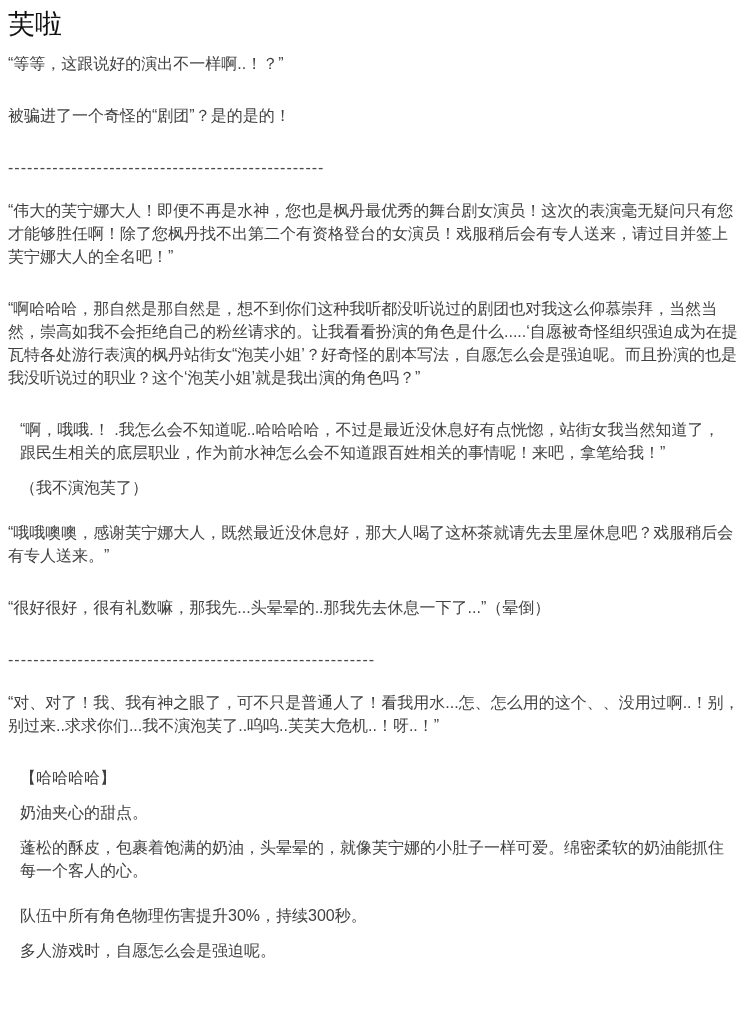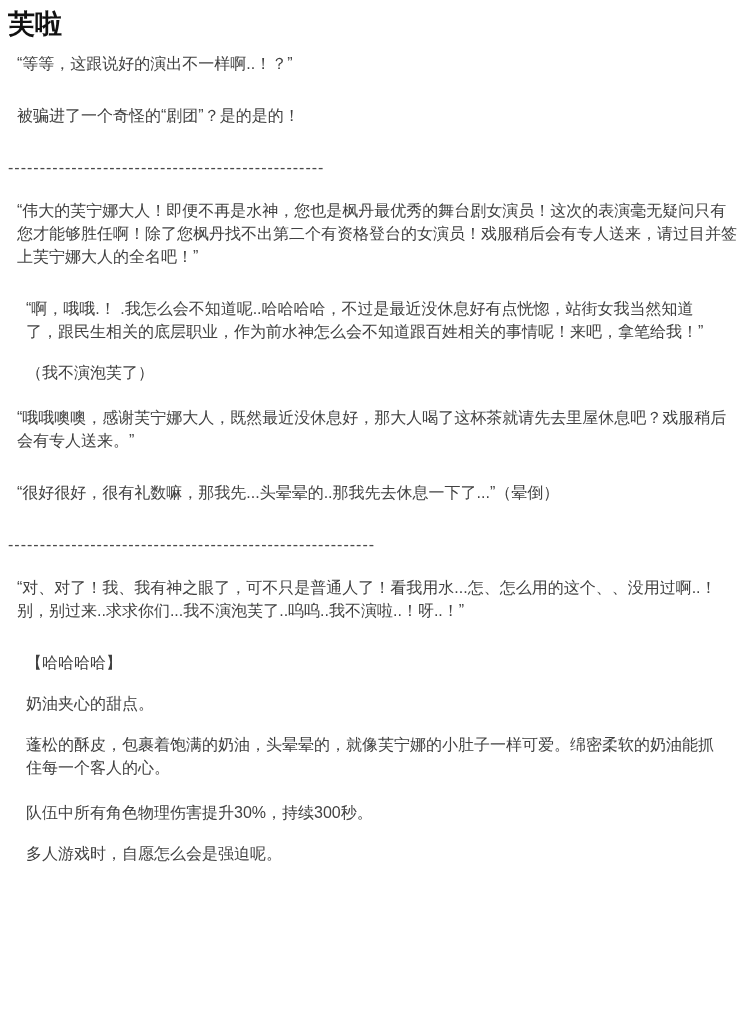--- a/index.html
+++ b/index.html
@@ -11,65 +11,66 @@
     background: #ffffff;
     font-family: "Liberation Sans", sans-serif;
     color: #414141;
     font-size: 16px;
     line-height: 23px;
     overflow: hidden;
   }
   .page-title {
     font-size: 27px;
     line-height: 32px;
-    font-weight: 700;
+    font-weight: 400;
     color: #111111;
     margin: 2px 0 12px 0;
   }
-  .para { margin: 0 0 29px 9px; }
+  .para { margin: 0 0 29px 0; }
   .para-tight { margin: 0; }
   .separator {
     margin: 0 0 20px 0;
     color: #4a4a4a;
     letter-spacing: 1px;
     white-space: nowrap;
     overflow: hidden;
   }
   .block { margin: 0 0 22px 0; }
-  .block div { margin: 18px; }
+  .block div { margin: 12px; }
 </style>
 </head>
 <body>
 
 <div class="page">
 
   <h1 class="page-title">芙啦</h1>
 
   <p class="para">“等等，这跟说好的演出不一样啊..！？”</p>
 
   <p class="para">被骗进了一个奇怪的“剧团”？是的是的！</p>
 
   <p class="separator">--------------------------------------------------</p>
 
   <p class="para">“伟大的芙宁娜大人！即便不再是水神，您也是枫丹最优秀的舞台剧女演员！这次的表演毫无疑问只有您才能够胜任啊！除了您枫丹找不出第二个有资格登台的女演员！戏服稍后会有专人送来，请过目并签上芙宁娜大人的全名吧！”</p>
 
+  <p class="para">“啊哈哈哈，那自然是那自然是，想不到你们这种我听都没听说过的剧团也对我这么仰慕崇拜，当然当然，崇高如我不会拒绝自己的粉丝请求的。让我看看扮演的角色是什么.....‘自愿被奇怪组织强迫成为在提瓦特各处游行表演的枫丹站街女“泡芙小姐’？好奇怪的剧本写法，自愿怎么会是强迫呢。而且扮演的也是我没听说过的职业？这个‘泡芙小姐’就是我出演的角色吗？”</p>
 
 
   <div class="block">
     <div class="para-tight">“啊，哦哦.！ .我怎么会不知道呢..哈哈哈哈，不过是最近没休息好有点恍惚，站街女我当然知道了，跟民生相关的底层职业，作为前水神怎么会不知道跟百姓相关的事情呢！来吧，拿笔给我！”</div>
     <div class="para-tight">（我不演泡芙了）</div>
   </div>
 
   <p class="para">“哦哦噢噢，感谢芙宁娜大人，既然最近没休息好，那大人喝了这杯茶就请先去里屋休息吧？戏服稍后会有专人送来。”</p>
 
   <p class="para">“很好很好，很有礼数嘛，那我先...头晕晕的..那我先去休息一下了...”（晕倒）</p>
 
   <p class="separator">----------------------------------------------------------</p>
 
-  <p class="para">“对、对了！我、我有神之眼了，可不只是普通人了！看我用水...怎、怎么用的这个、、没用过啊..！别，别过来..求求你们...我不演泡芙了..呜呜..我不演啦..！呀..！”</p>
+  <p class="para">“对、对了！我、我有神之眼了，可不只是普通人了！看我用水...怎、怎么用的这个、、没用过啊..！别，别过来..求求你们...我不演泡芙了..呜呜..芙芙大危机..！呀..！”</p>
 
   <div class="block">
     <div>【哈哈哈哈】</div>
     <div>奶油夹心的甜点。</div>
     <div>蓬松的酥皮，包裹着饱满的奶油，头晕晕的，就像芙宁娜的小肚子一样可爱。绵密柔软的奶油能抓住每一个客人的心。</div>
   </div>
 
   <div class="block">
     <div>队伍中所有角色物理伤害提升30%，持续300秒。</div>
     <div>多人游戏时，自愿怎么会是强迫呢。</div>

